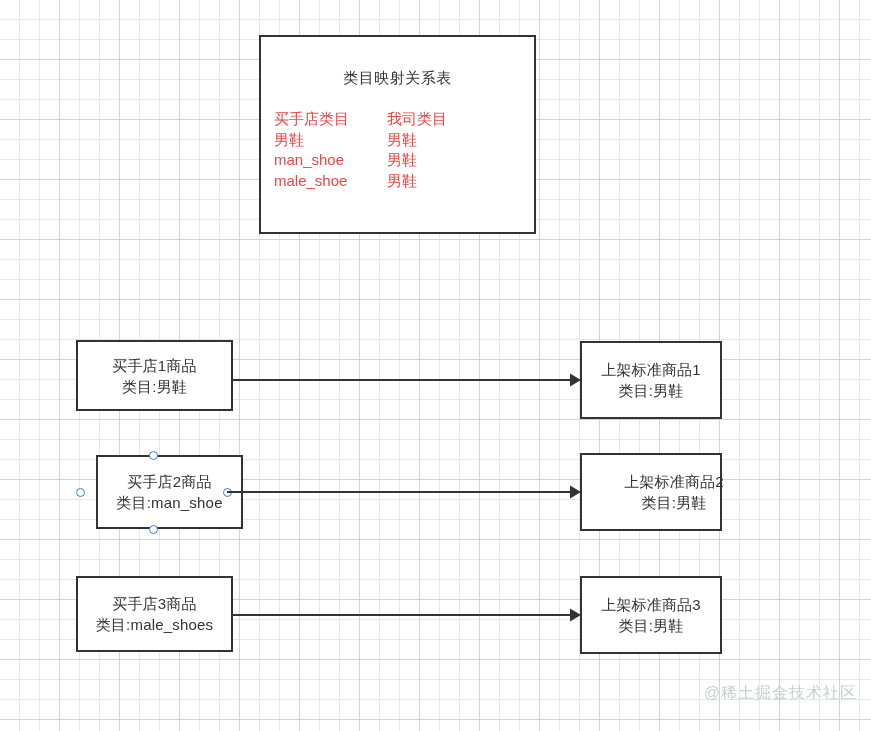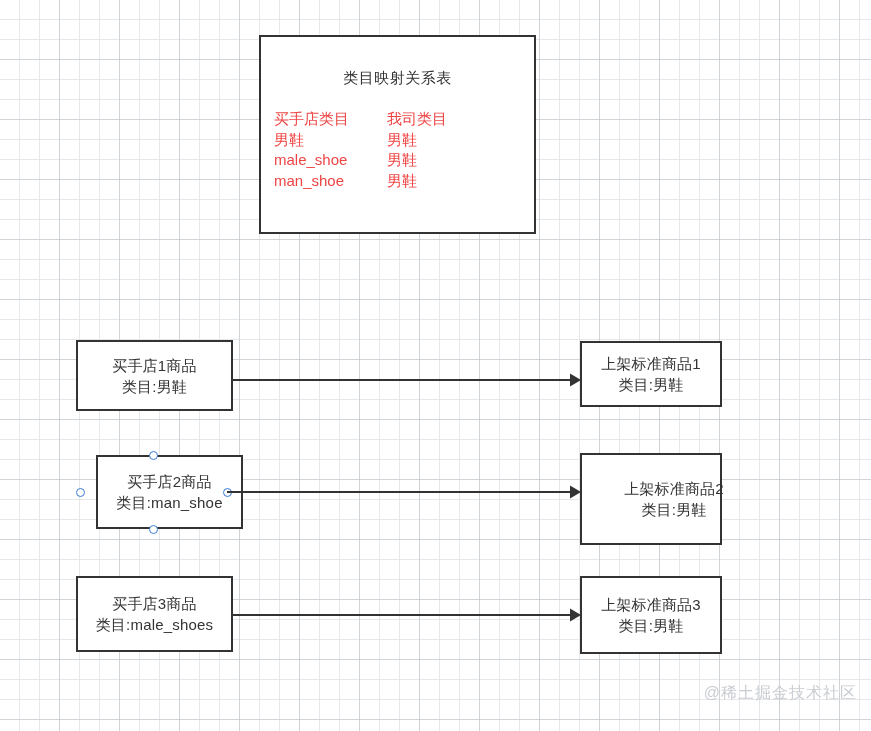--- a/index.html
+++ b/index.html
@@ -118,25 +118,25 @@
         <tbody>
             <tr>
           <td class="col-a">买手店类目</td>
           <td class="col-b">我司类目</td>
         </tr>
         <tr>
           <td class="col-a">男鞋</td>
           <td class="col-b">男鞋</td>
         </tr>
         <tr>
-          <td class="col-a">male_shoe</td>
+          <td class="col-a">man_shoe</td>
           <td class="col-b">男鞋</td>
         </tr>
         <tr>
-          <td class="col-a">man_shoe</td>
+          <td class="col-a">male_shoe</td>
           <td class="col-b">男鞋</td>
         </tr>
       </tbody>
         </table>
     </div>
   </div>
 
   <div class="node" style="left:76px; top:340px; width:157px; height:71px;">
     <div class="line">买手店1商品</div>
     <div class="line">类目:男鞋</div>
@@ -149,26 +149,26 @@
   <div class="handle" style="left:149px; top:450.5px;"></div>
   <div class="handle" style="left:222.5px; top:487.5px;"></div>
   <div class="handle" style="left:149px; top:524.5px;"></div>
   <div class="handle" style="left:75.5px; top:487.5px;"></div>
 
   <div class="node" style="left:76px; top:576px; width:157px; height:76px;">
     <div class="line">买手店3商品</div>
     <div class="line">类目:male_shoes</div>
   </div>
 
-  <div class="node" style="left:580px; top:341px; width:142px; height:66px;">
+  <div class="node" style="left:580px; top:341px; width:142px; height:78px;">
     <div class="line">上架标准商品1</div>
     <div class="line">类目:男鞋</div>
   </div>
 
-  <div class="node" style="left:580px; top:453px; width:142px; height:92px;padding-left:46px;">
+  <div class="node" style="left:580px; top:453px; width:142px; height:78px;padding-left:46px;">
     <div class="line">上架标准商品2</div>
     <div class="line">类目:男鞋</div>
   </div>
 
   <div class="node" style="left:580px; top:576px; width:142px; height:78px;">
     <div class="line">上架标准商品3</div>
     <div class="line">类目:男鞋</div>
   </div>
 
   <div class="edge" style="left:233px; top:370px; width:348px;">

